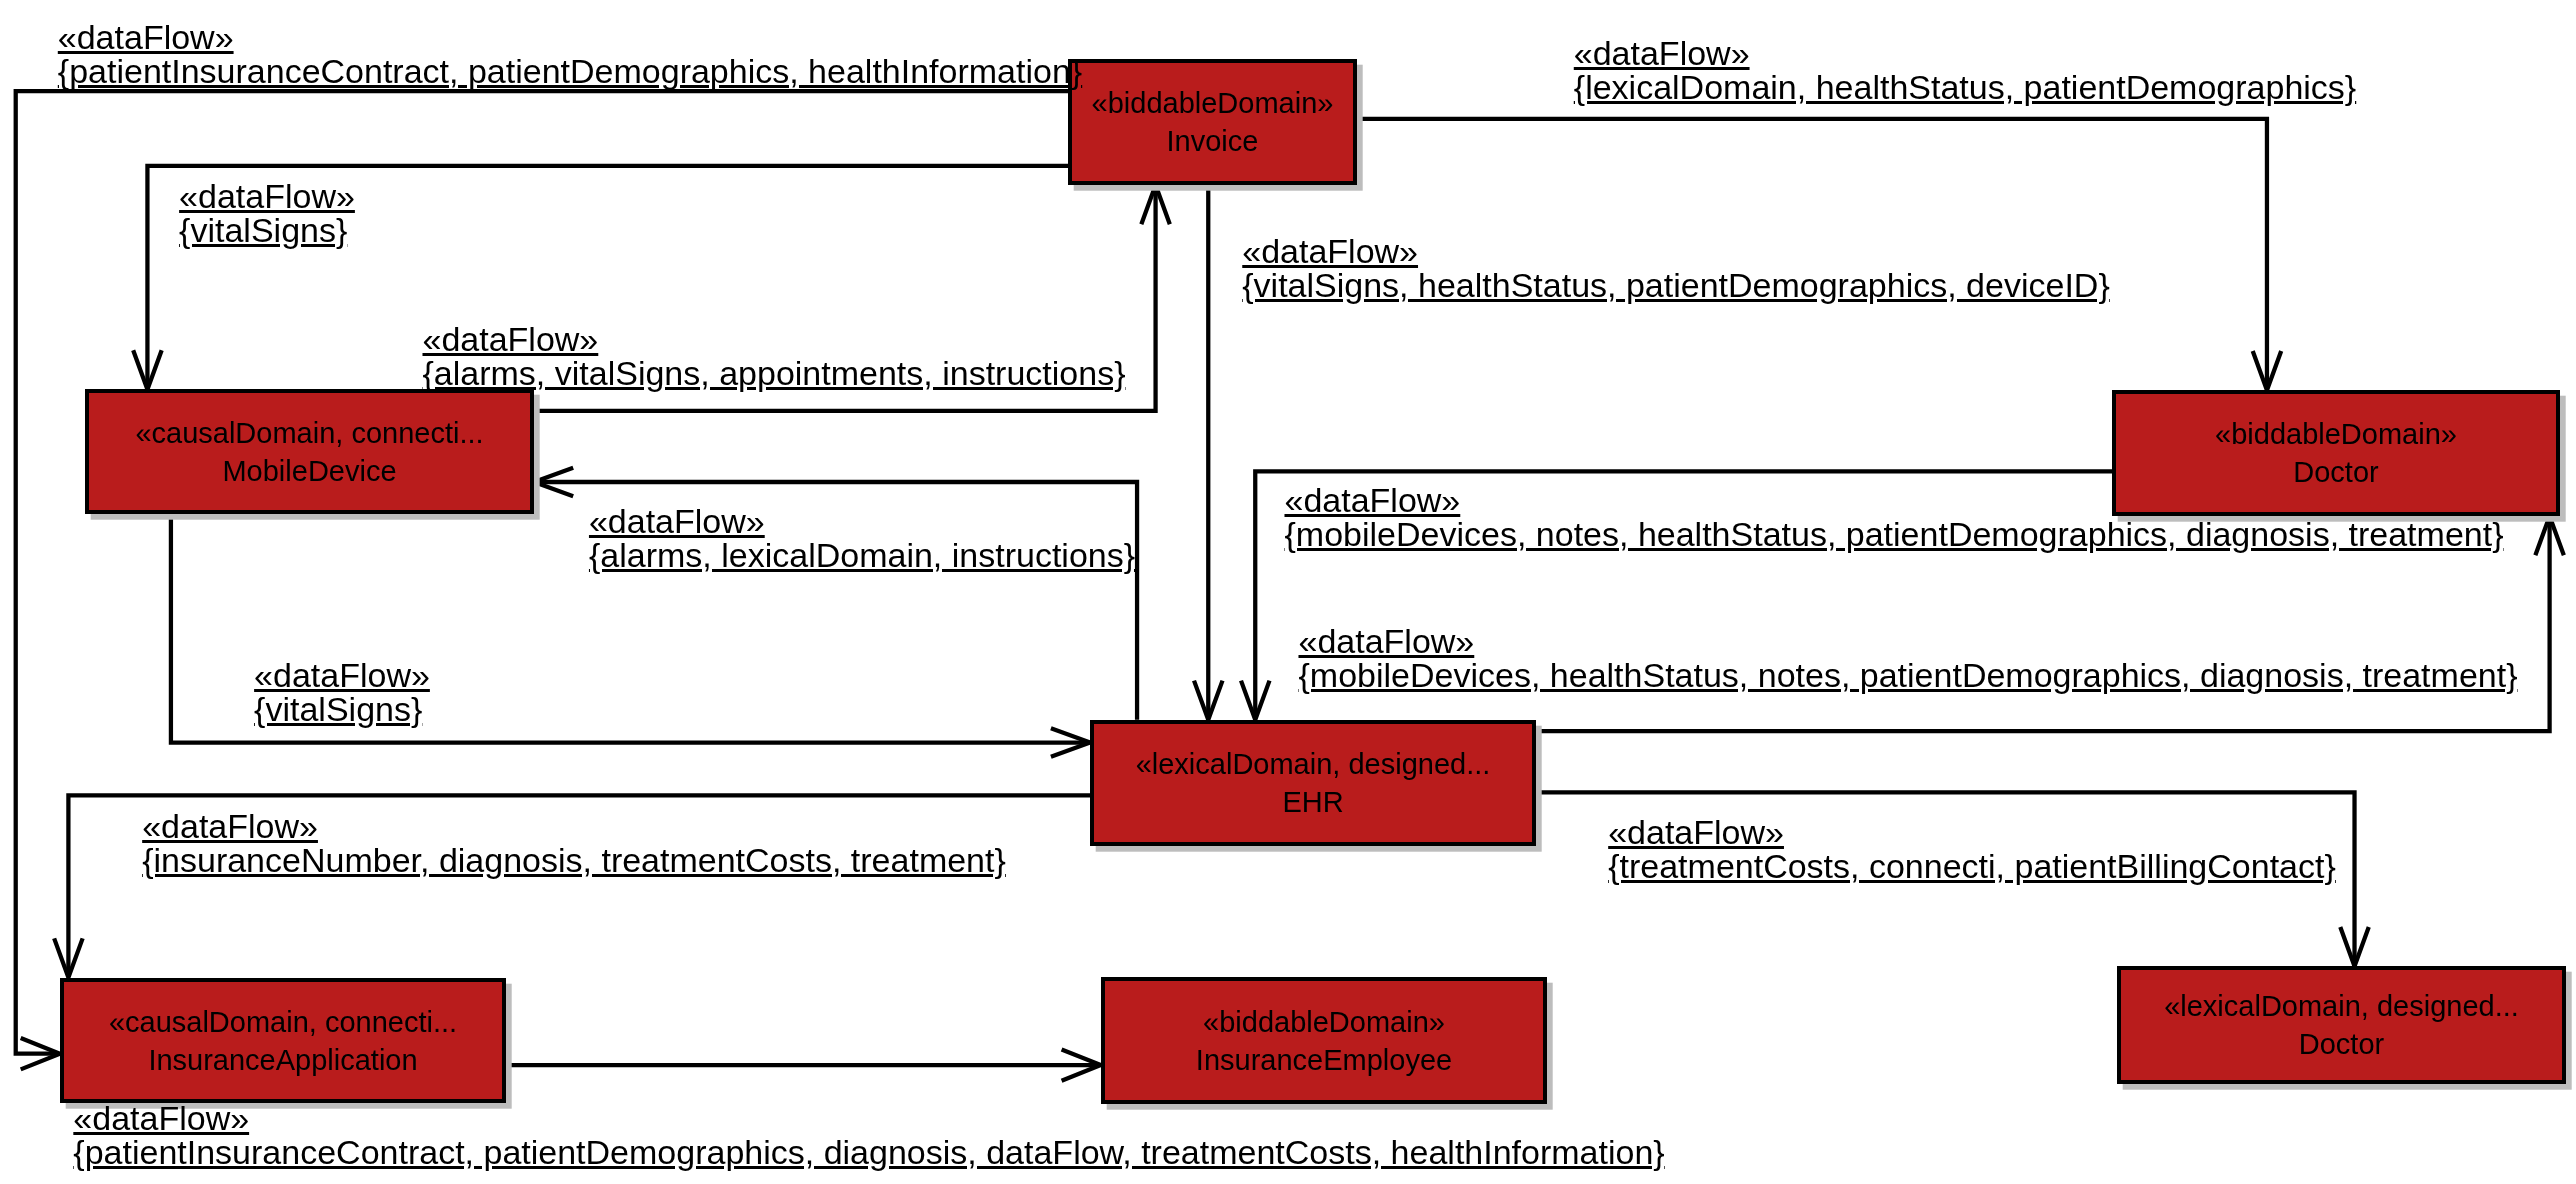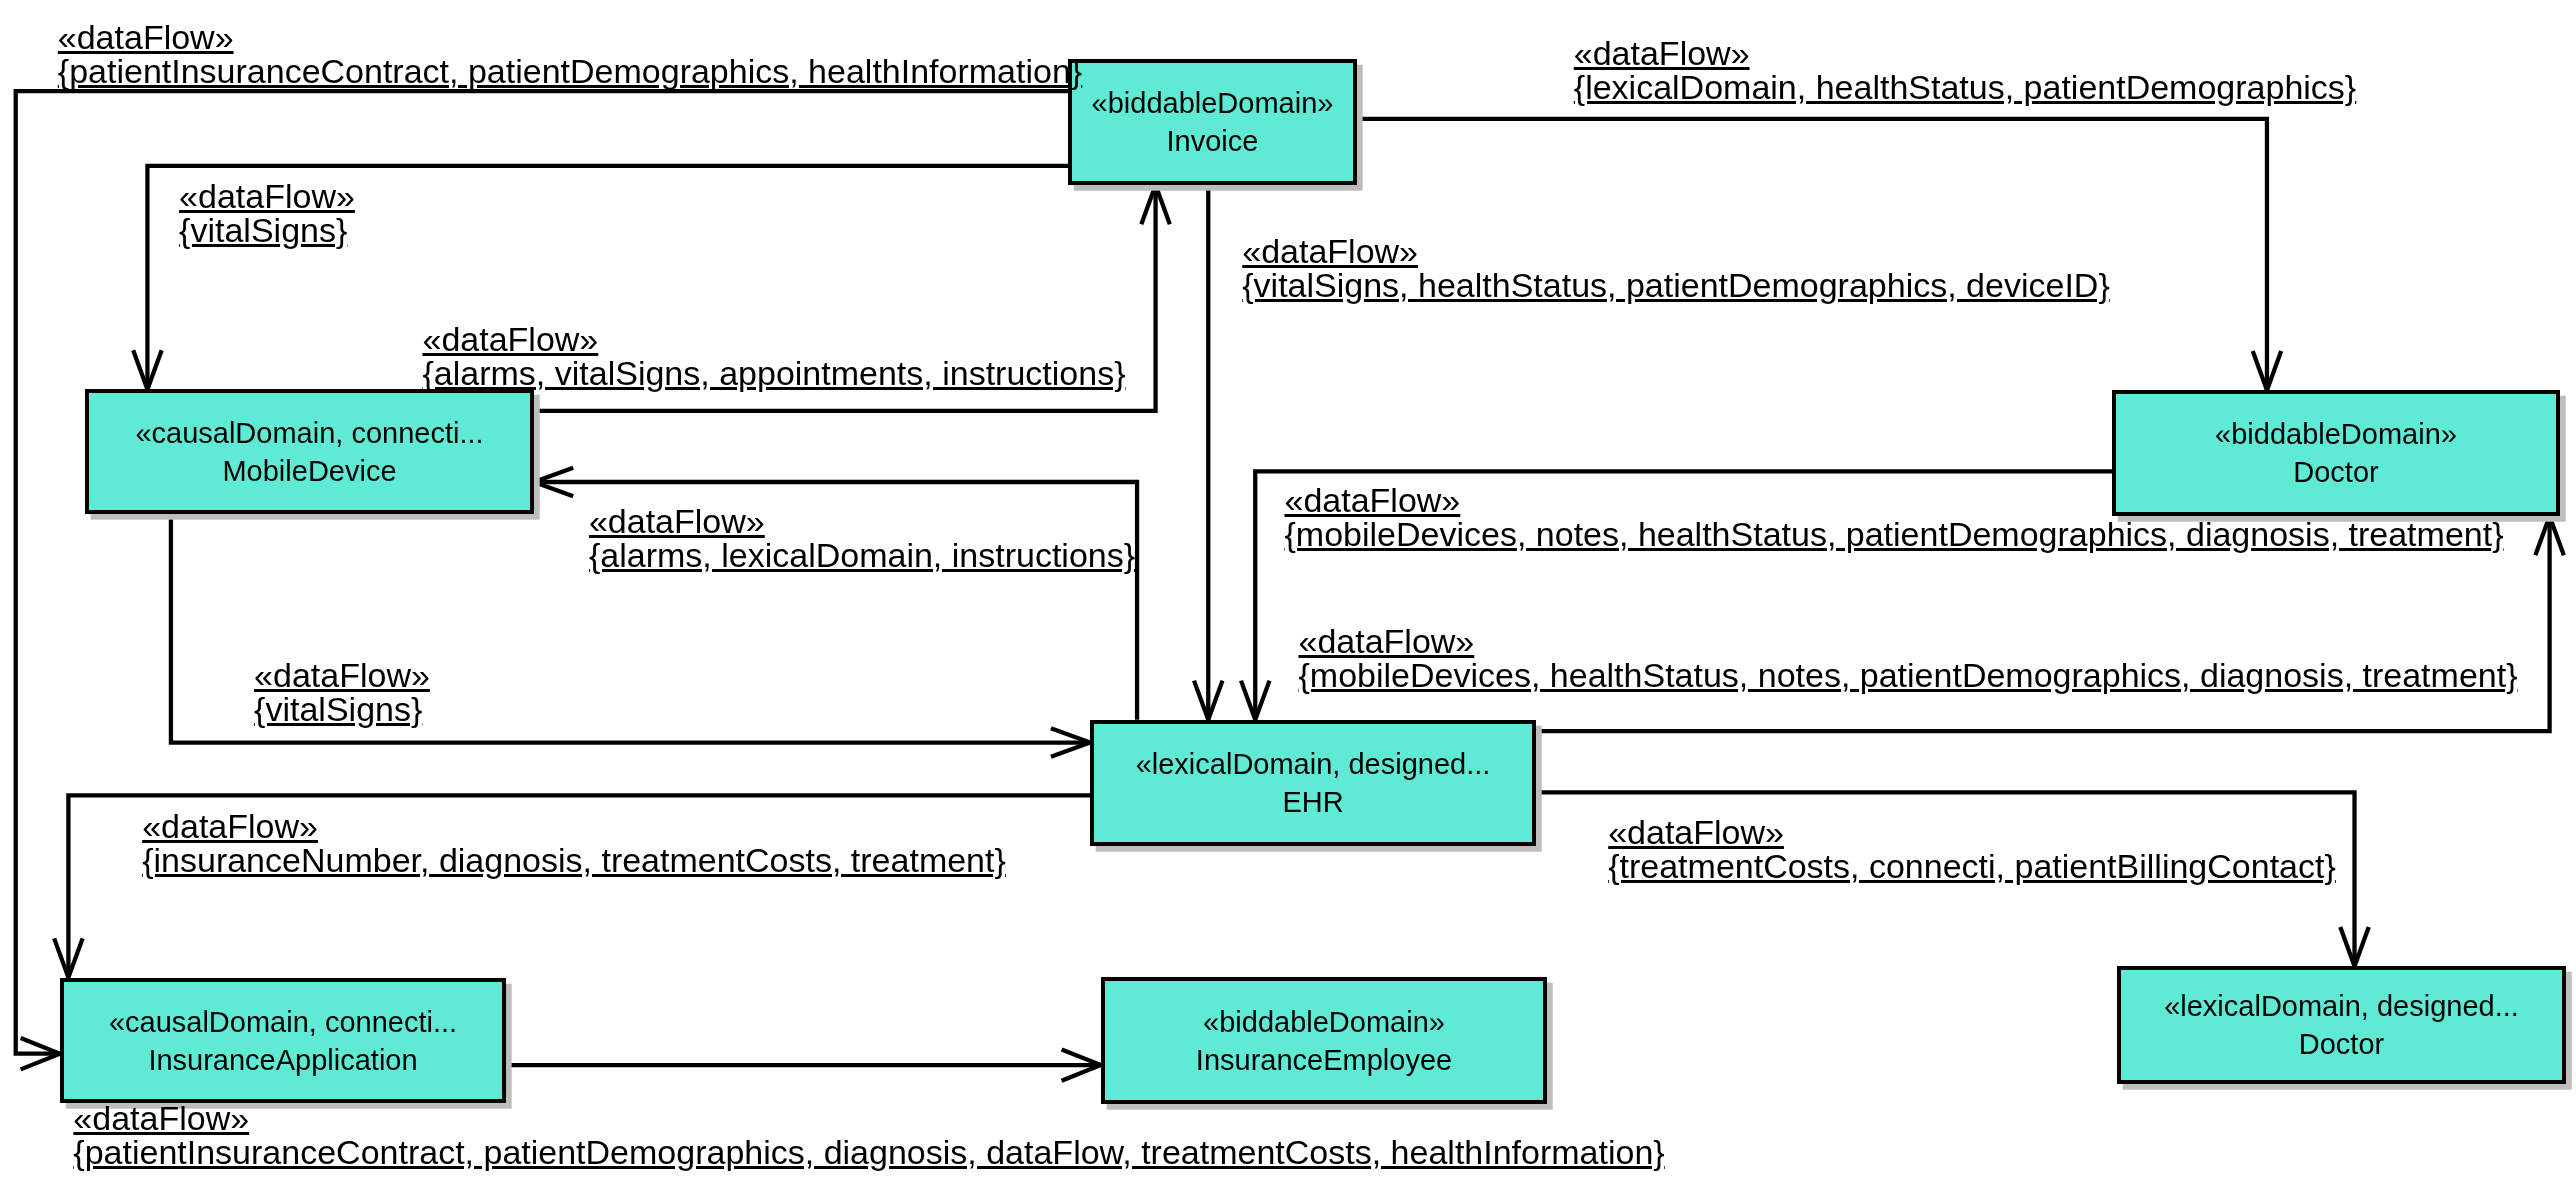--- a/index.html
+++ b/index.html
@@ -18,21 +18,21 @@
     width: 2576px; height: 1184px;
   }
   .wires polyline, .wires path {
     fill: none;
     stroke: #000000;
     stroke-width: 6;
   }
   .box {
     position: absolute;
     box-sizing: border-box;
-    background: #5eead4;
+    background: #b91c1c;
     border: 4.3px solid #000000;
     box-shadow: 5.7px 5.7px 0 #bdbdbd;
     display: flex;
     flex-direction: column;
     align-items: center;
     justify-content: center;
     text-align: center;
     font-size: 29px;
     line-height: 38px;
     white-space: nowrap;

